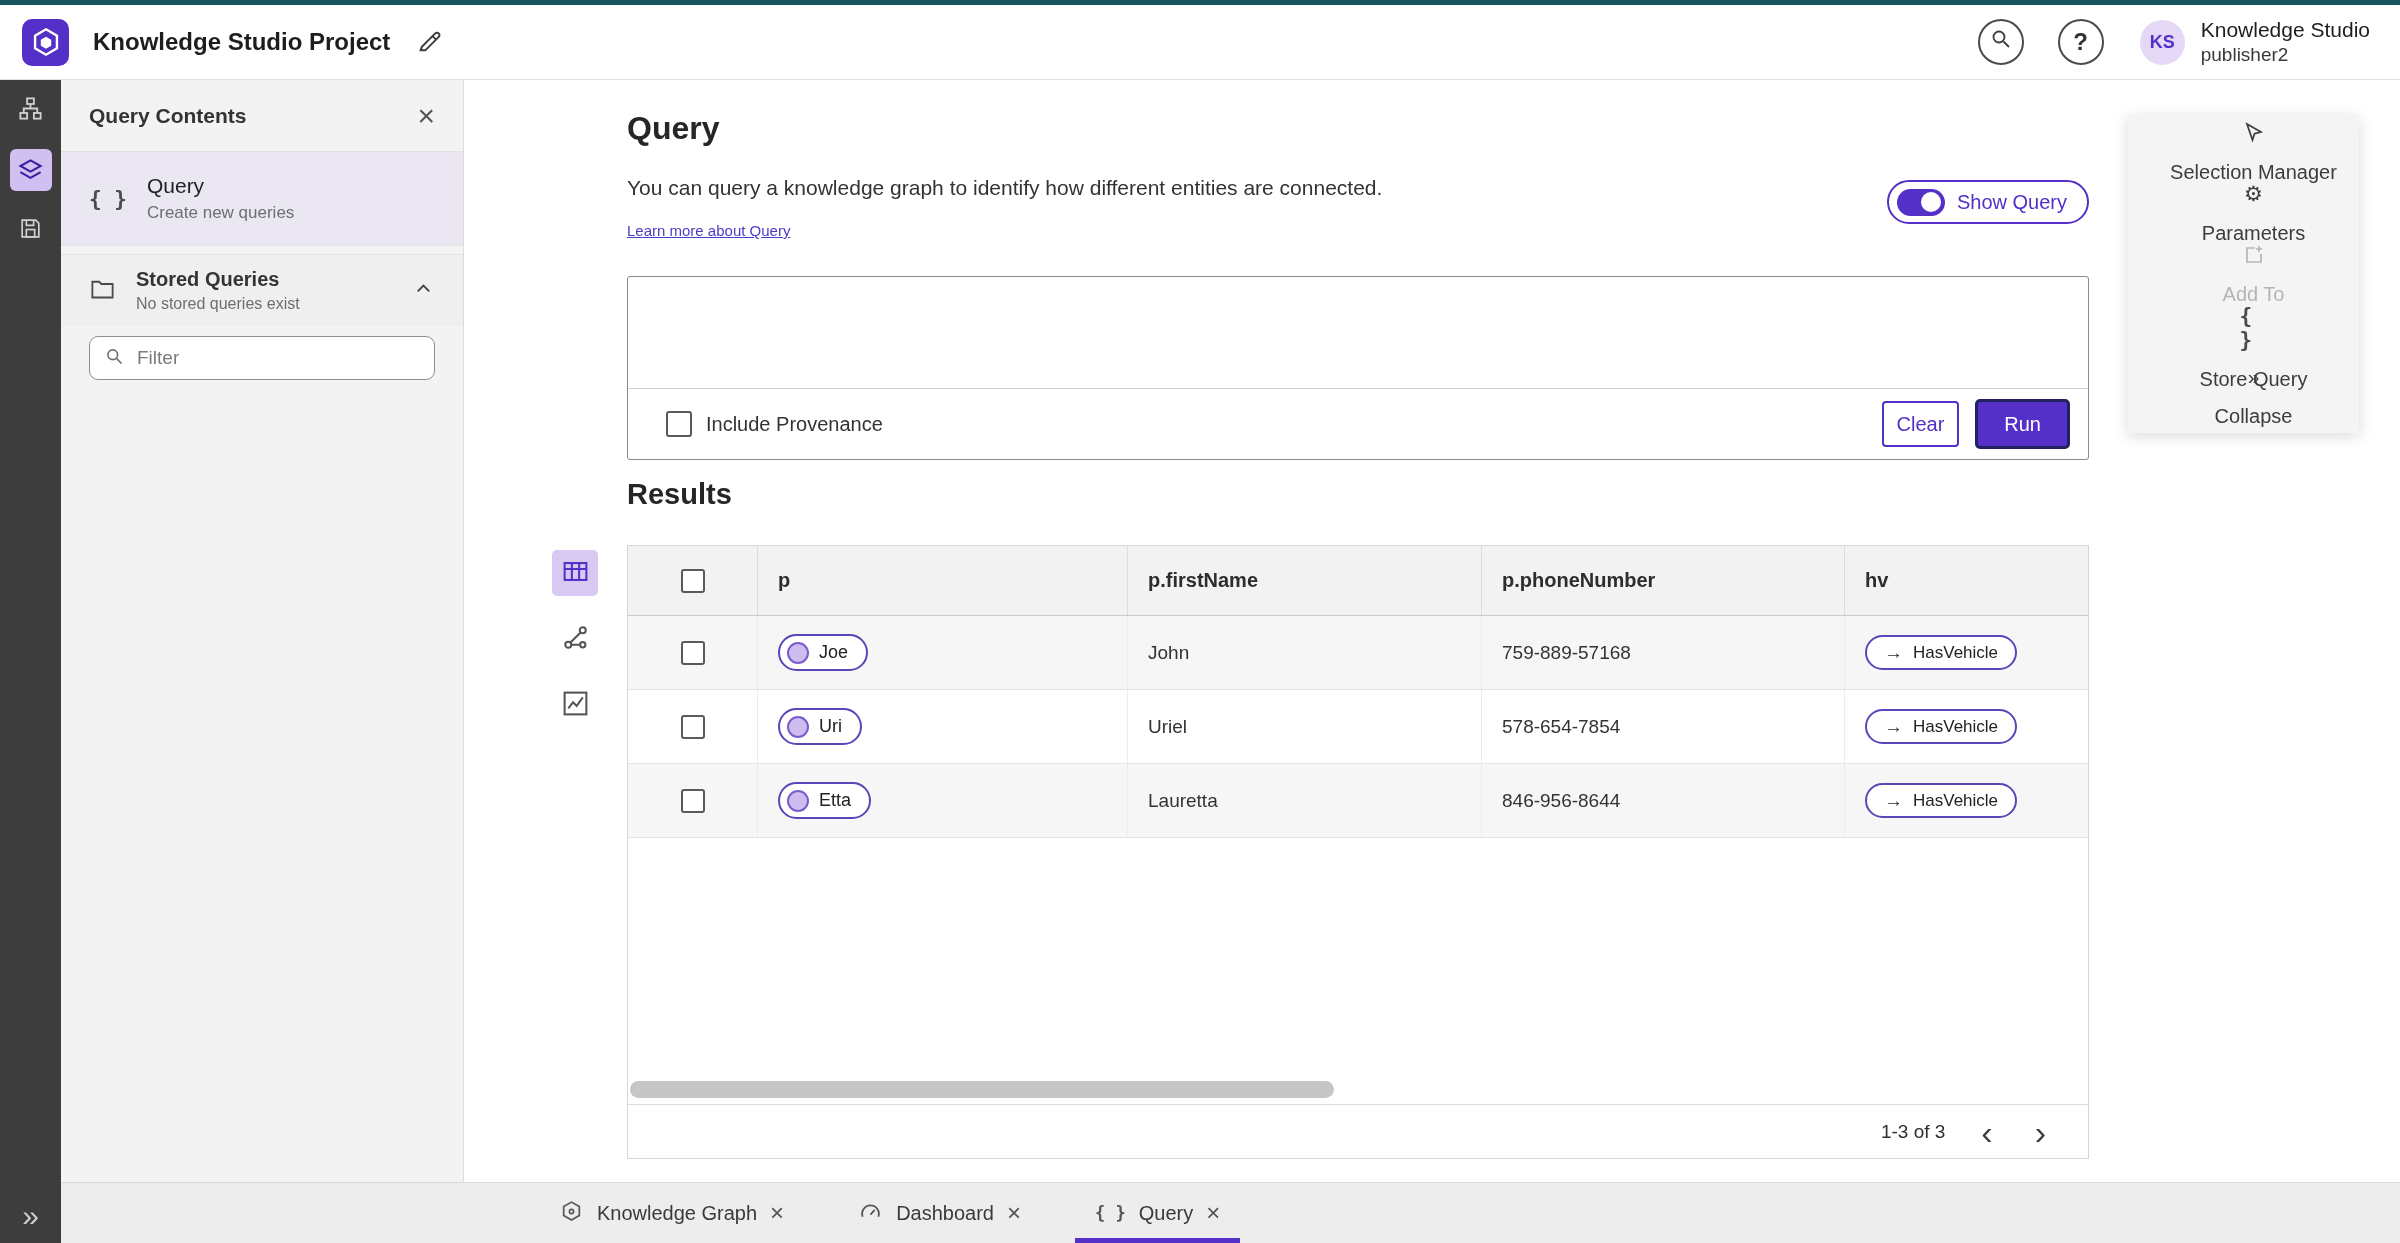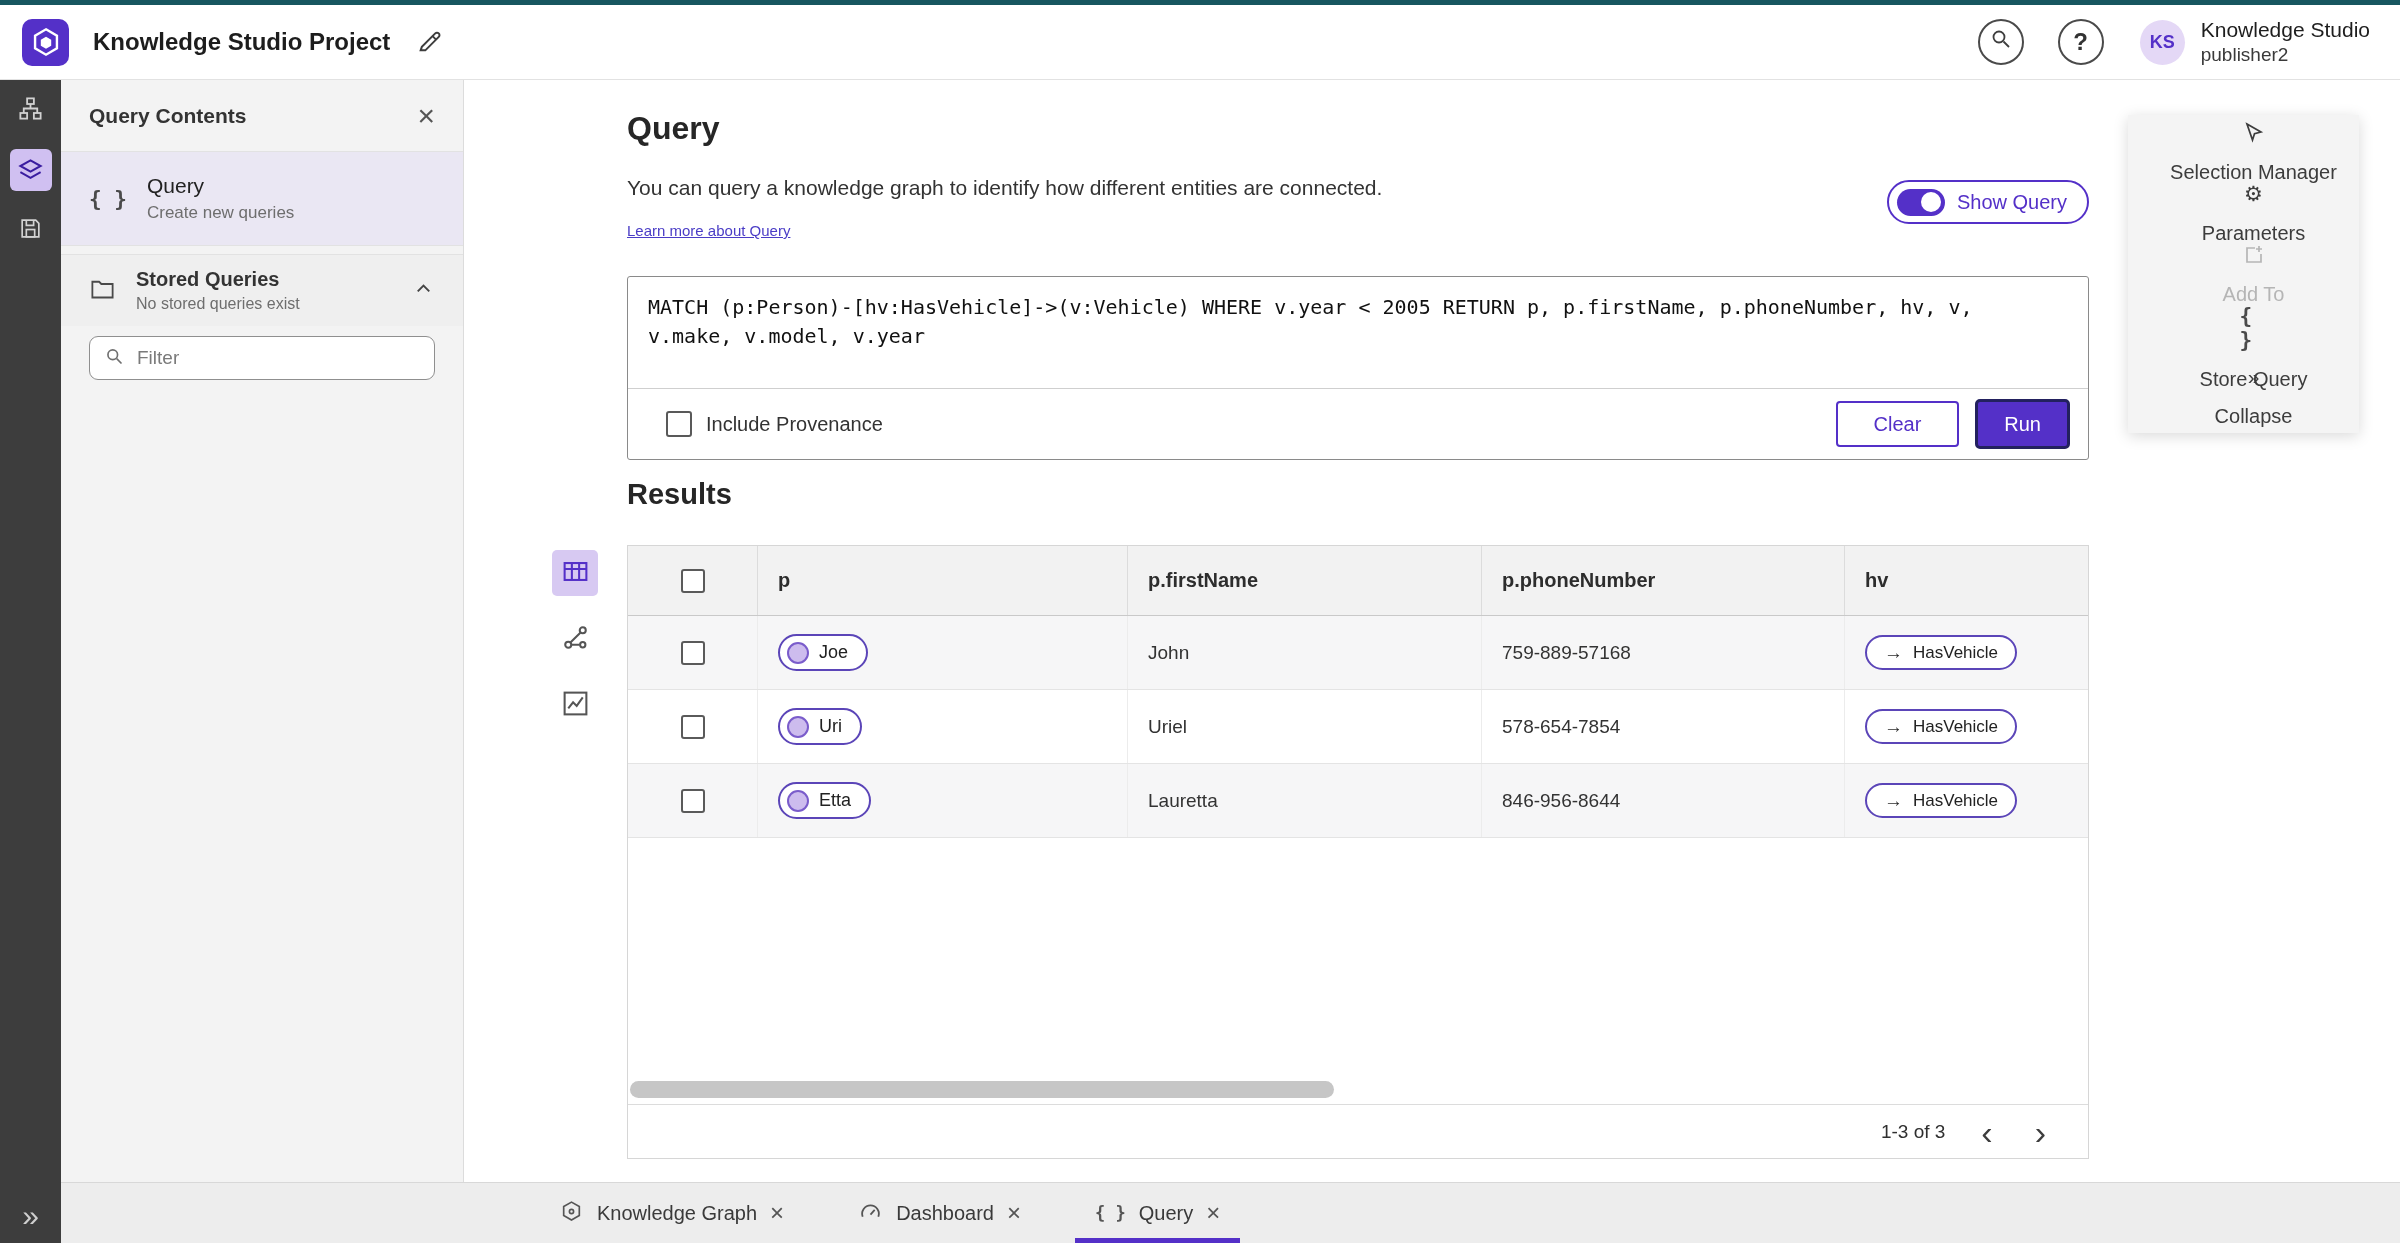--- a/index.html
+++ b/index.html
@@ -75,21 +75,21 @@
   .query-box { position:absolute; left:99px; top:196px; width:1462px; height:184px;
                border:1px solid #8a8a8a; border-radius:3px; background:#fff; }
   .query-text { padding:16px 20px; font-family:"DejaVu Sans Mono", monospace; font-size:20px;
                 line-height:1.45; color:#111; white-space:pre-wrap; height:110px; overflow:hidden; }
   .query-footer { position:absolute; left:0; right:0; bottom:0; height:71px; border-top:1px solid #cfcfcf;
                   display:flex; align-items:center; padding:0 18px 0 38px; }
   .checkbox { width:26px; height:26px; border:2px solid #595959; border-radius:3px; background:#fff;
               cursor:pointer; flex:0 0 auto; }
   .prov-label { margin-left:14px; font-size:20px; color:#333; }
   .footer-spacer { flex:1; }
-  .btn-clear { height:46px; padding:0 36px; border:2px solid #5430C8; color:#5430C8; background:#fff;
+  .btn-clear { height:46px; padding:0 13px; border:2px solid #5430C8; color:#5430C8; background:#fff;
                border-radius:4px; font-size:20px; cursor:pointer; margin-right:16px;
                font-family:"Liberation Sans", sans-serif; }
   .btn-run { height:50px; padding:0 26px; background:#5430C8; color:#fff; border:3px solid #23215f;
              border-radius:5px; font-size:20px; cursor:pointer; font-family:"Liberation Sans", sans-serif; }
 
   .results-title { position:absolute; left:99px; top:398px; font-size:29px; font-weight:700; color:#262626; }
 
   .view-toolbar { position:absolute; left:22px; top:470px; width:50px; display:flex; flex-direction:column;
                   gap:20px; align-items:center; }
   .view-btn { width:46px; height:46px; background:none; border:none; display:flex; align-items:center;
@@ -273,21 +273,20 @@
     <a class="learn-link">Learn more about Query</a>
 
     <div class="show-query-pill">
       <span class="switch">
           <span class="knob"></span>
         </span>
       <span class="show-query-label">Show Query</span>
     </div>
 
     <div class="query-box">
-      <div class="query-text">MATCH (p:Person)-[hv:HasVehicle]-&gt;(v:Vehicle) WHERE v.year &lt; 2005 RETURN p, p.firstName, p.phoneNumber, hv, v, v.make, v.model, v.year</div>
       <div class="query-footer">
         <span class="checkbox"></span>
         <span class="prov-label">Include Provenance</span>
         <span class="footer-spacer"></span>
         <button class="btn-clear">Clear</button>
         <button class="btn-run">Run</button>
       </div>
     </div>
 
     <h2 class="results-title">Results</h2>

